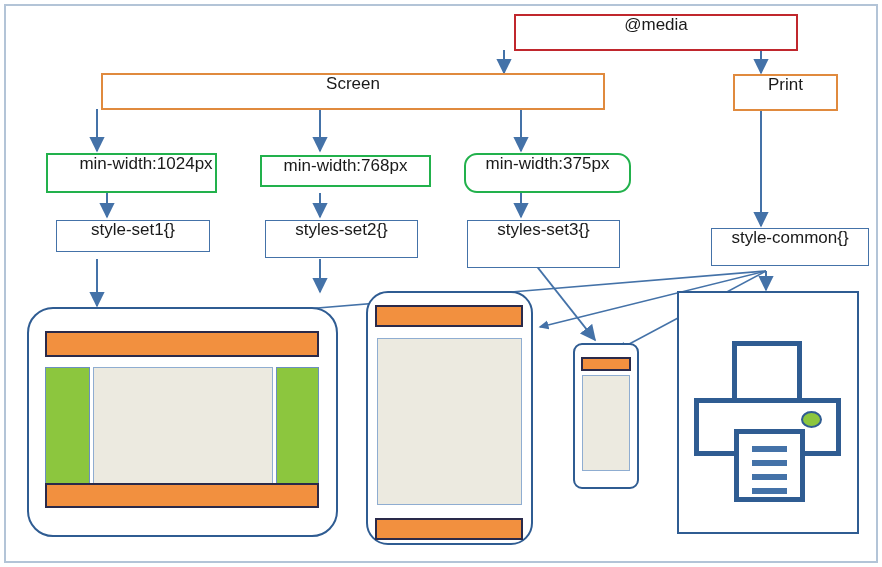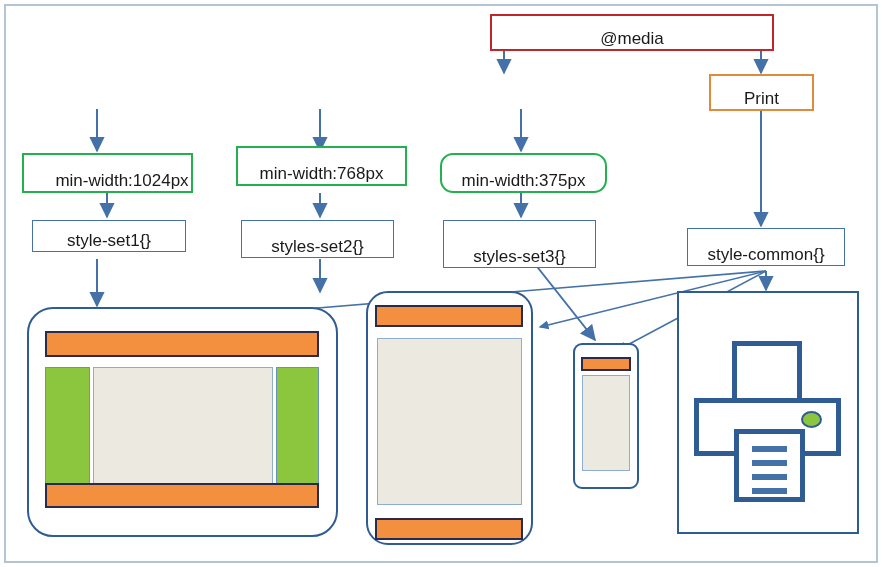--- a/index.html
+++ b/index.html
@@ -37,27 +37,28 @@
     width: 882px;
     height: 567px;
   }
 
   
   .node {
     position: absolute;
     box-sizing: border-box;
     background: #ffffff;
     display: flex;
-    align-items: flex-end;
+    align-items: flex-start;
     justify-content: center;
     text-align: center;
     color: #1a1a1a;
     font-size: 17px;
     line-height: 1.1;
     white-space: nowrap;
+    margin-left: 24px;
   }
   .node.red    { border: 2px solid #c0272d; }
   .node.orange { border: 2px solid #e08a3e; }
   .node.green  { border: 2px solid #22b14c; }
   .node.blue   { border: 1.5px solid #4472a8; }
 
   
   .device {
     position: absolute;
     box-sizing: border-box;
@@ -178,29 +179,32 @@
     </g>
     <g stroke="#4472a8" stroke-width="2" fill="none" marker-end="url(#ah)">
       <path d="M766,271 L766,290"></path>
     </g>
   </svg>
 
   <div class="node red" style="left:490px; top:14px; width:284px; height:37px;">
     <span>@media</span>
   </div>
 
+  <div class="node orange" style="left:77px; top:73px; width:504px; height:37px;">
+    <span>Screen</span>
+  </div>
 
   <div class="node orange" style="left:709px; top:74px; width:105px; height:37px;">
     <span>Print</span>
   </div>
 
   <div class="node green" style="left:22px; top:153px; width:171px; height:40px;padding-left:29px;">
     <span>min-width:1024px</span>
   </div>
-  <div class="node green" style="left:236px; top:146px; width:171px; height:40px;">
+  <div class="node green" style="left:236px; top:155px; width:171px; height:32px;">
     <span>min-width:768px</span>
   </div>
   <div class="node green" style="left:440px; top:153px; width:167px; height:40px;border-radius:13px;">
     <span>min-width:375px</span>
   </div>
 
   <div class="node blue" style="left:32px; top:220px; width:154px; height:32px;">
     <span>style-set1{}</span>
   </div>
   <div class="node blue" style="left:241px; top:220px; width:153px; height:38px;">

